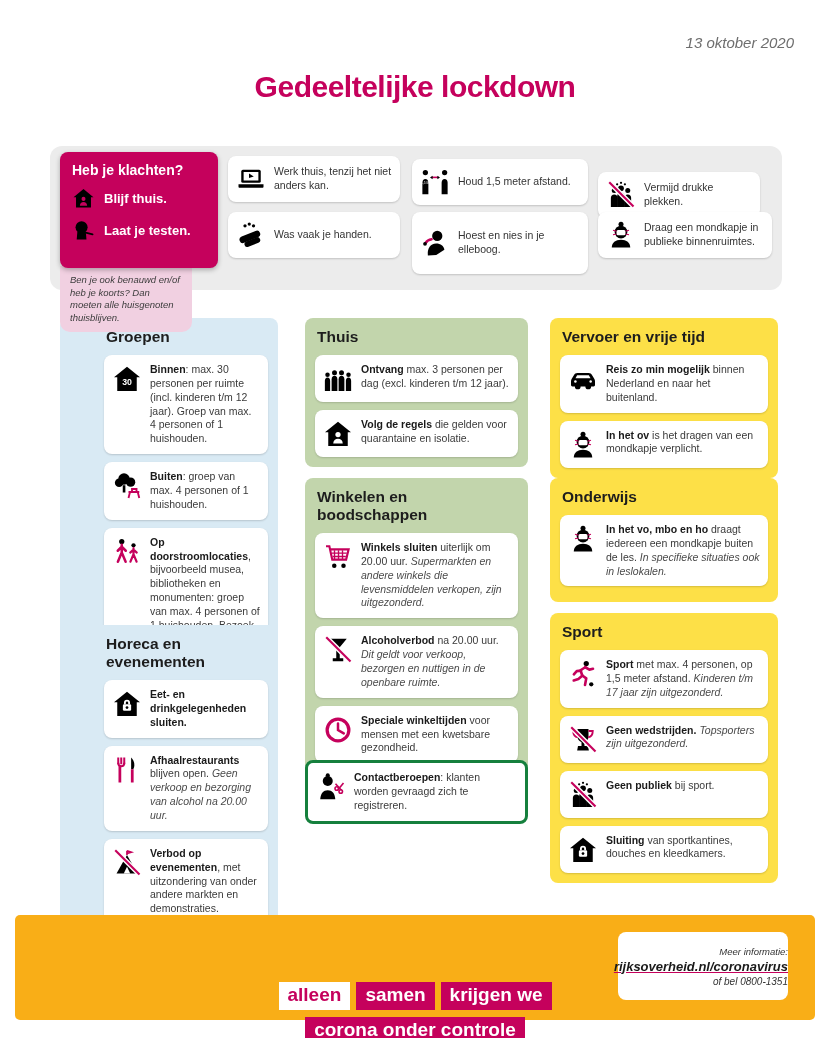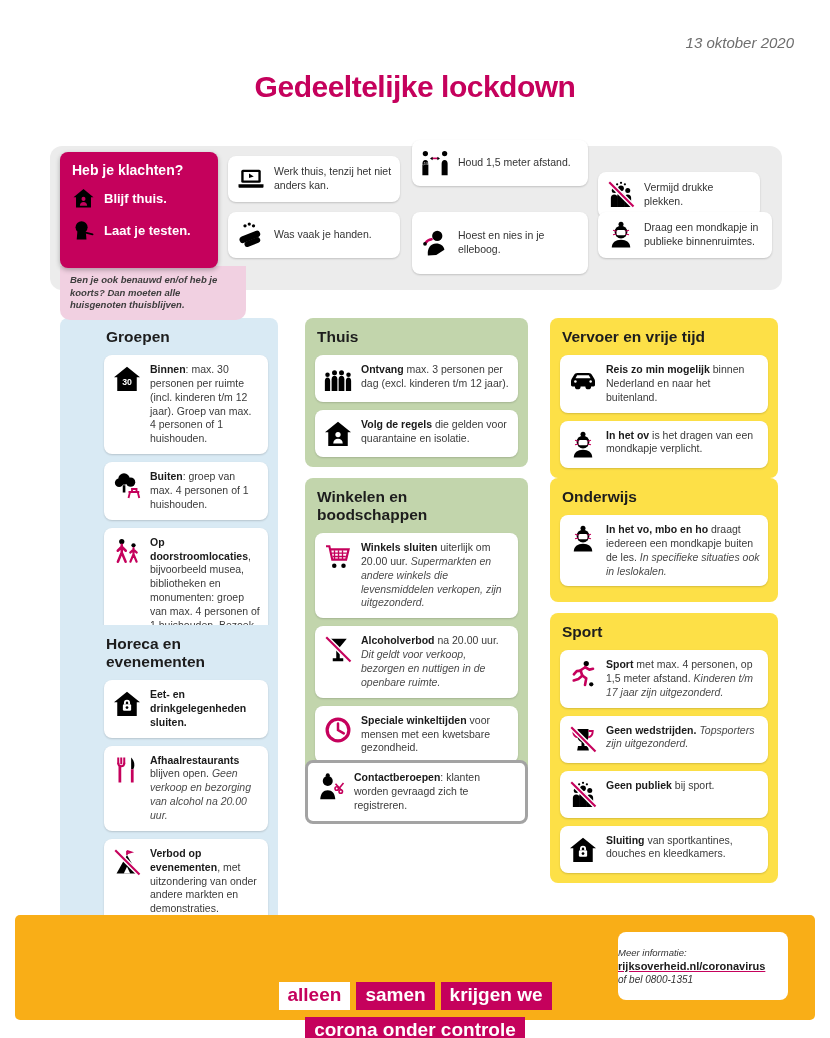--- a/index.html
+++ b/index.html
@@ -11,48 +11,48 @@
   .top-panel{position:absolute;left:50px;top:146px;width:732px;height:144px;background:#ECECEC;border-radius:12px;}
   .tip{position:absolute;background:#fff;border-radius:8px;box-shadow:0 1px 2px rgba(0,0,0,.18);display:flex;align-items:center;gap:8px;padding:4px 8px;box-sizing:border-box;}
   .tip .icon{width:30px;height:30px;flex:0 0 30px;color:#C5015C;}
   .tip p{margin:0;font-size:10.5px;line-height:1.3;color:#333;}
 
   .klachten{position:absolute;left:60px;top:152px;width:158px;height:116px;background:#C5015C;border-radius:8px;box-shadow:0 2px 5px rgba(0,0,0,.28);padding:10px 12px;box-sizing:border-box;z-index:2;}
   .k-title{color:#fff;font-weight:bold;font-size:14px;}
   .k-item{display:flex;align-items:center;gap:9px;margin-top:9px;}
   .k-item .icon{width:23px;height:23px;flex:0 0 23px;color:#fff;--cut:#C5015C;}
   .k-label{color:#fff;font-weight:bold;font-size:13px;}
-  .k-note{position:absolute;left:60px;top:266px;width:186px;background:#F1D0E1;border-radius:0 0 10px 10px;padding:8px 10px;box-sizing:border-box;font-size:9.5px;font-style:italic;font-weight:bold;color:#3d3d3d;line-height:1.32;z-index:1;}
+  .k-note{position:absolute;left:60px;top:266px;width:132px;background:#F1D0E1;border-radius:0 0 10px 10px;padding:8px 10px;box-sizing:border-box;font-size:9.5px;font-style:italic;font-weight:normal;color:#3d3d3d;line-height:1.32;z-index:1;}
 
   .sec{position:absolute;border-radius:8px;padding:8px 10px 2px;box-sizing:border-box;}
   .sec h2{margin:2px 0 9px 2px;font-size:15.5px;color:#1d1d1d;}
   .sec.blue{background:#D9EAF4;padding-left:44px;}
   .sec.green{background:#C2D5AC;}
   .sec.pink{background:#fde047;}
 
   .card{background:#fff;border-radius:8px;box-shadow:0 1px 2px rgba(0,0,0,.16);display:flex;gap:8px;padding:8px;margin-bottom:8px;align-items:flex-start;}
   .card .icon{width:30px;height:30px;flex:0 0 30px;color:#C5015C;margin-top:1px;}
   .card .t{margin:0;font-size:10.5px;line-height:1.32;color:#3a3a3a;}
   .card .t b{color:#1a1a1a;}
   .card .t i{color:#4a4a4a;}
-  .contact-card{position:absolute;left:305px;top:760px;width:223px;border:3px solid #a3a3a3;box-shadow:none;box-sizing:border-box;margin:0;}
+  .contact-card{position:absolute;left:305px;top:760px;width:223px;border:3px solid #15803d;box-shadow:none;box-sizing:border-box;margin:0;}
 
   .icon svg{width:100%;height:100%;display:block;}
   .cut{fill:var(--cut,#fff);}
   .cs{stroke:var(--cut,#fff);}
 
   .footer{position:absolute;left:15px;top:915px;width:800px;height:105px;background:#F9AE17;border-radius:5px;}
   .slogan{position:absolute;left:0;right:0;top:19px;display:flex;flex-direction:column;align-items:center;gap:7px;margin-top:48px;}
   .s-line{display:flex;gap:6px;}
   .seg{font-weight:bold;font-size:19px;padding:2px 9px 4px;}
   .seg.light{background:#fff;color:#C5015C;}
   .seg.dark{background:#C5015C;color:#fff;}
-  .info{position:absolute;left:603px;top:17px;width:170px;height:68px;background:#fff;border-radius:8px;display:flex;flex-direction:column;align-items:flex-start;justify-content:center;gap:2px;}
+  .info{position:absolute;left:603px;top:17px;width:170px;height:68px;background:#fff;border-radius:8px;display:flex;flex-direction:column;align-items:flex-end;justify-content:center;gap:2px;}
   .info .lbl{font-size:9.5px;font-style:italic;color:#333;}
-  .info .lnk{font-size:11px;font-weight:bold;color:#1a1a1a;text-decoration:underline;text-decoration-color:#C5015C;}
+  .info .lnk{font-size:13px;font-weight:bold;color:#1a1a1a;text-decoration:underline;text-decoration-color:#C5015C;font-style:italic;}
   .info .tel{font-size:10px;font-style:italic;color:#333;}
 </style>
 </head>
 <body>
 
 <div class="page">
 
   <div class="date">13 oktober 2020</div>
   <h1 class="title">Gedeeltelijke lockdown</h1>
 
@@ -101,21 +101,21 @@
           <circle cx="10.6" cy="3.2" r="1.3"></circle>
           <circle cx="14" cy="4.6" r="1.3"></circle>
           <g transform="rotate(-22 12 15)">
             <rect x="3" y="10.6" width="17.4" height="5.4" rx="2.7"></rect>
             <rect x="5.4" y="15.6" width="13.2" height="4.6" rx="2.3"></rect>
           </g>
         </svg>
       </span>
     <p>Was vaak je handen.</p>
   </div>
-  <div class="tip" style="left:412px;top:140px;width:176px;height:46px">
+  <div class="tip" style="left:412px;top:159px;width:176px;height:46px">
     <span class="icon">
         <svg viewBox="0 0 24 24">
           <circle cx="4.3" cy="4.4" r="2.1"></circle>
           <path d="M1.9 21.8v-9.3c0-1.9.9-3 2.4-3s2.4 1.1 2.4 3v9.3z"></path>
           <circle cx="19.7" cy="4.4" r="2.1"></circle>
           <path d="M17.3 21.8v-9.3c0-1.9.9-3 2.4-3s2.4 1.1 2.4 3v9.3z"></path>
           <path d="M9.3 8.3h5.4" stroke="currentColor" style="stroke-width:1.3" fill="none"></path>
           <path d="M10.1 6.9 8 8.3l2.1 1.4zM13.9 6.9 16 8.3l-2.1 1.4z"></path>
           <text x="4.4" y="13.8" text-anchor="middle" font-size="2.6" class="cut" style="font-family:inherit">1,5 M.</text>
         </svg>

